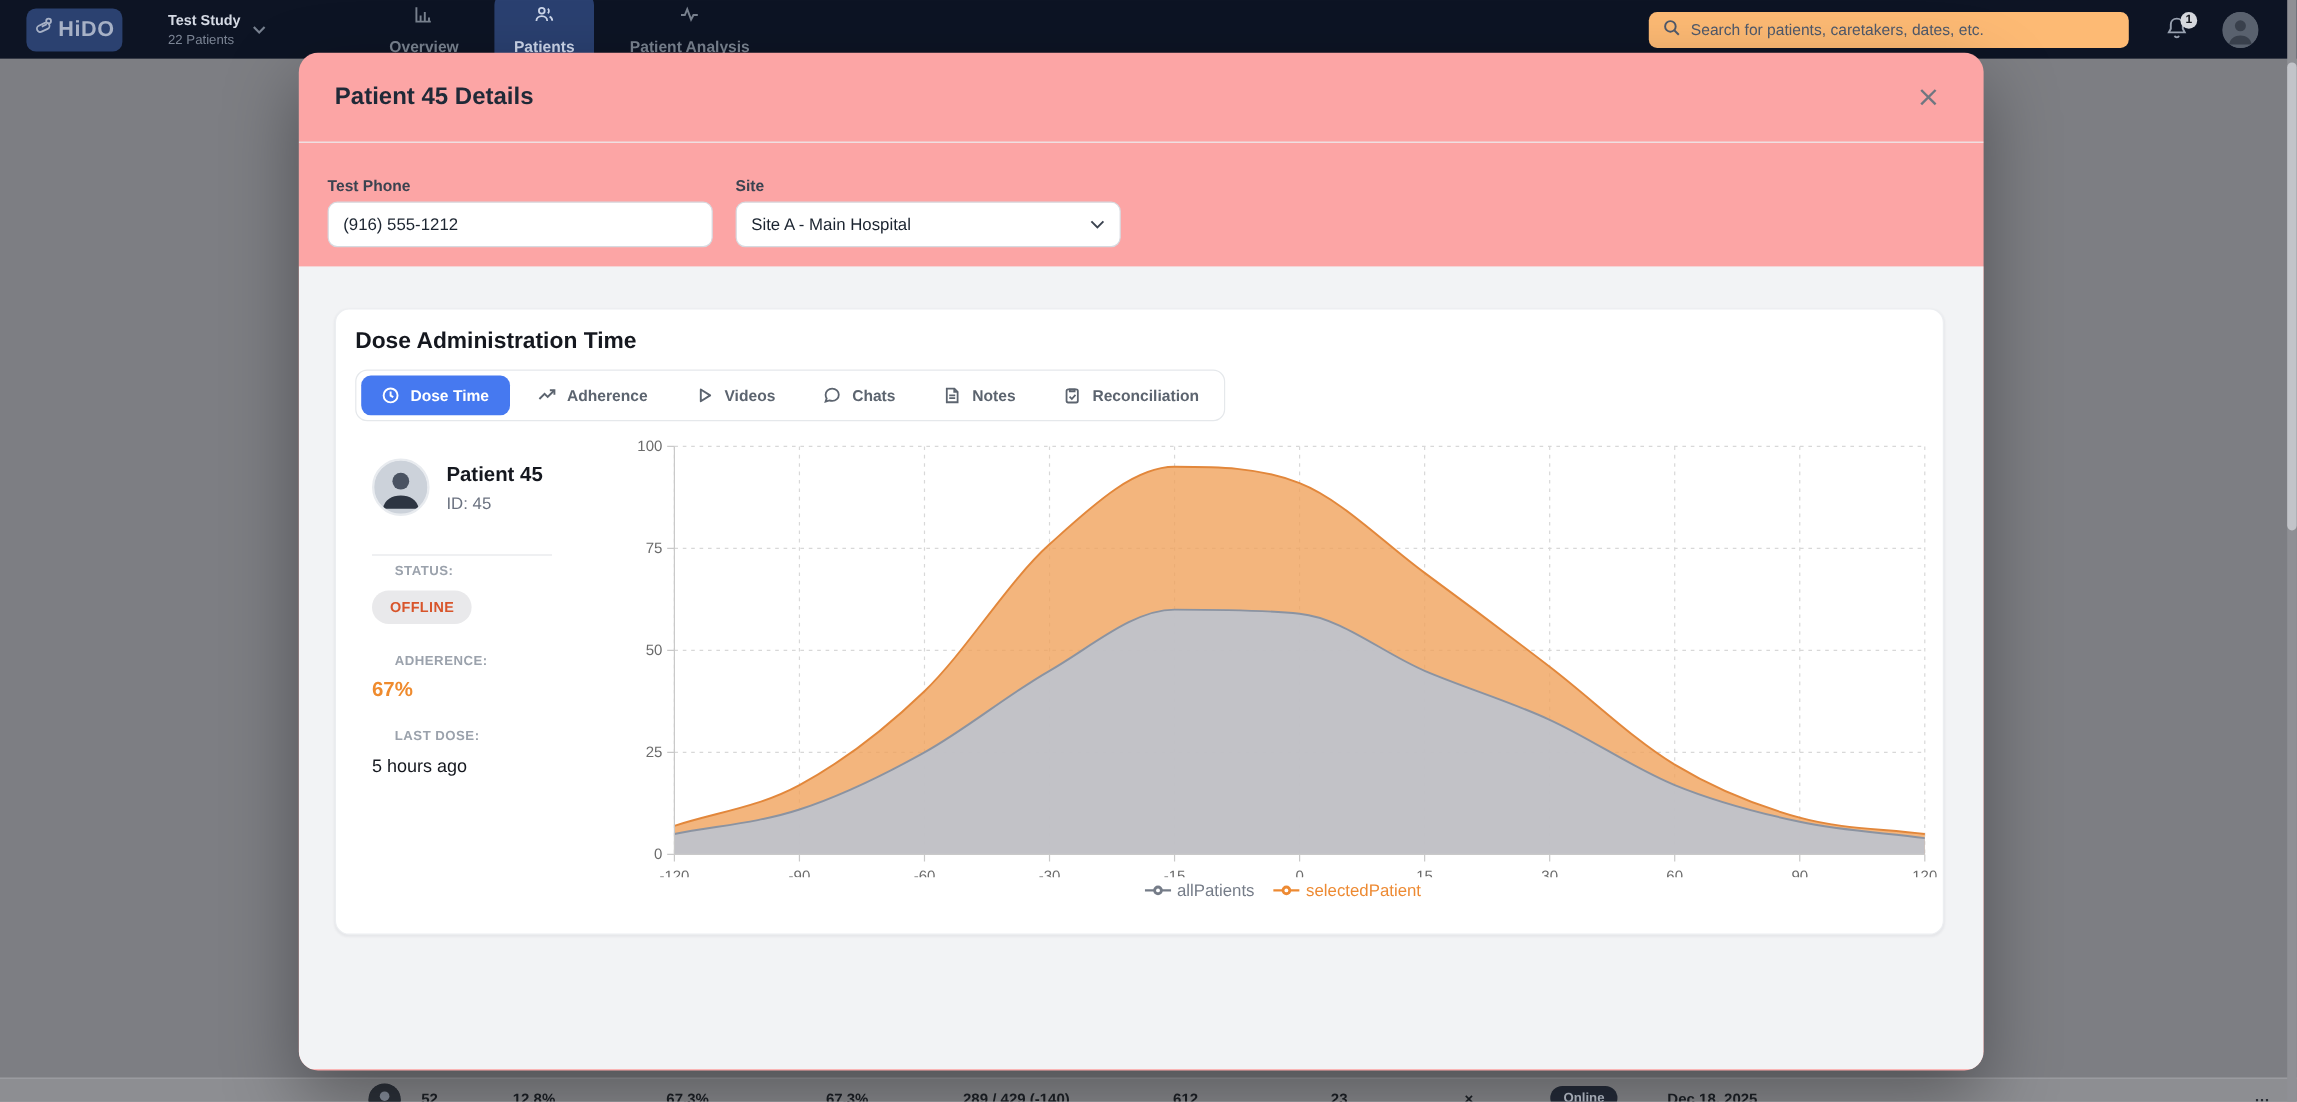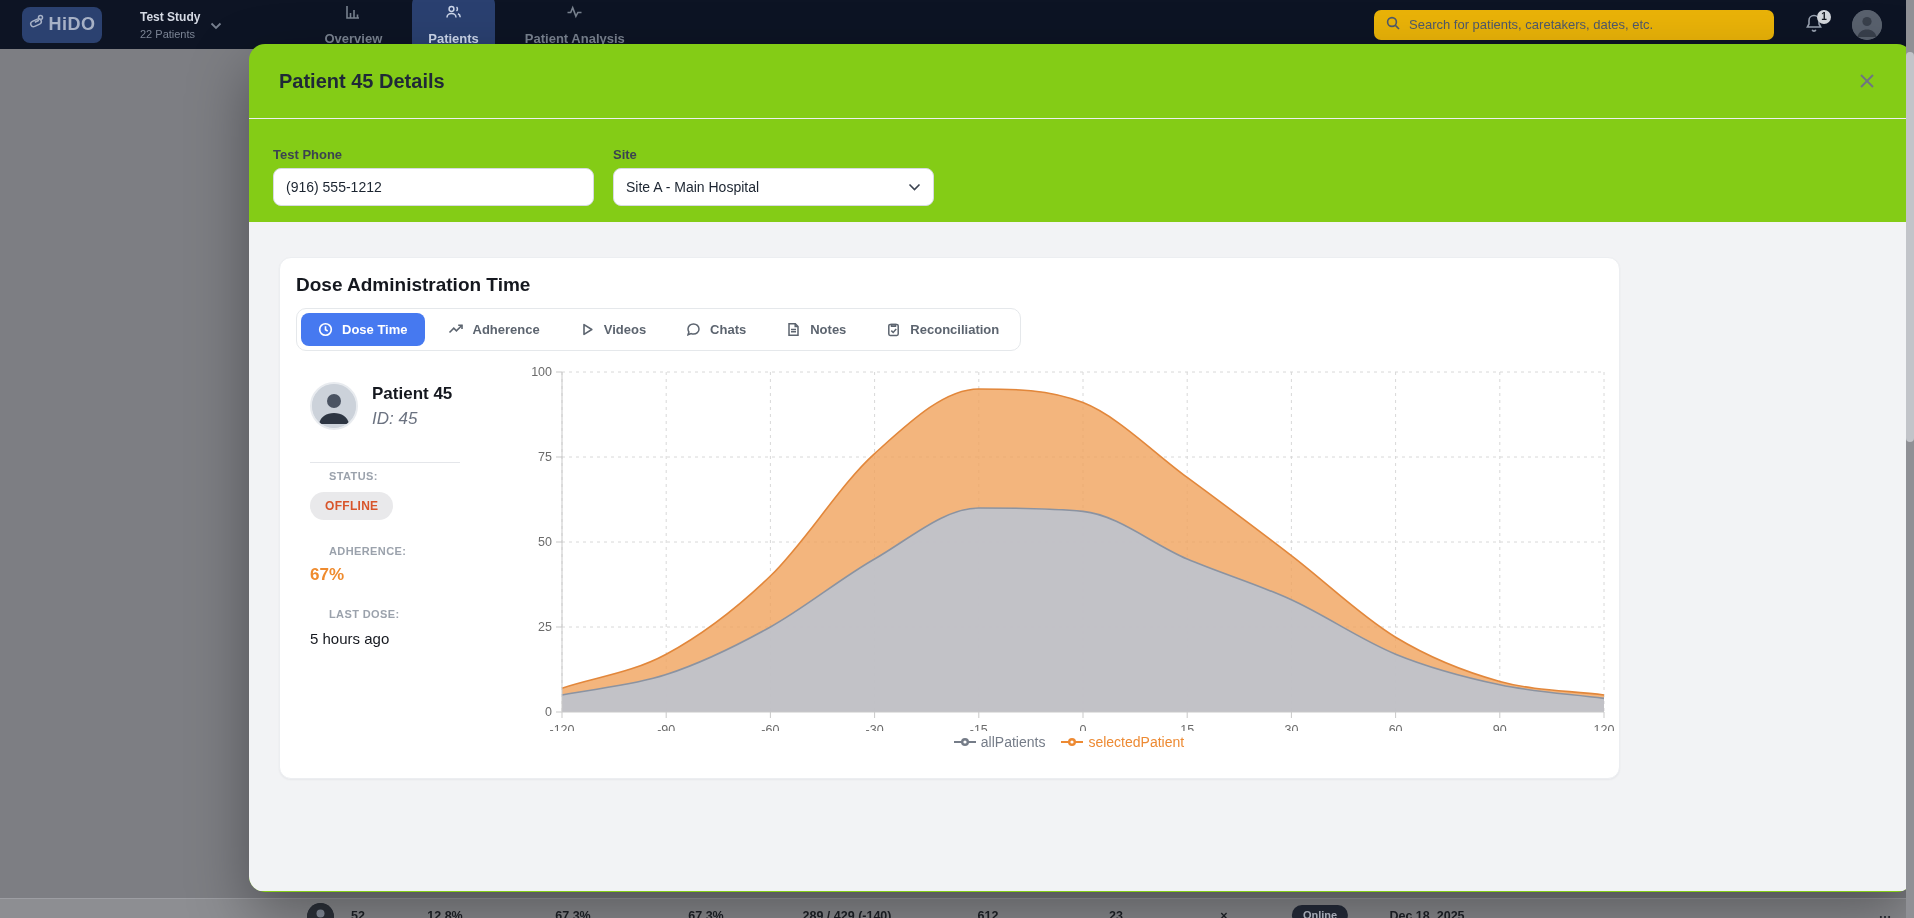--- a/index.html
+++ b/index.html
@@ -21,21 +21,21 @@
   .study{margin-left:38px;display:flex;align-items:center;gap:10px;}
   .study .name{font-size:12px;font-weight:700;color:#d5dae4;line-height:15px;}
   .study .sub{font-size:11px;color:#7b8494;margin-top:3px;}
   .navtabs{display:flex;align-items:center;gap:14px;margin-left:86px;}
   .navtab{display:flex;align-items:center;gap:8px;padding:9px 16px;border-radius:9px;
     color:#79828f;font-size:13px;font-weight:600;background:transparent;border:none;cursor:pointer;flex-direction:column;}
   .navtab.active{background:#2a4070;color:#ccd6ea;}
   .navtab svg{flex:0 0 auto;}
   .nav-right{margin-left:auto;display:flex;align-items:center;}
   .searchbox{
-    width:400px;height:30px;border-radius:7px;background:#eab308;
+    width:400px;height:30px;border-radius:7px;background:#fdba74;
     display:flex;align-items:center;gap:9px;padding:0 12px;box-sizing:border-box;
     color:#4f596b;font-size:13px;
   }
   .bell{position:relative;margin-left:30px;width:22px;height:24px;}
   .bell .badge{
     position:absolute;top:-3px;right:-5px;width:14px;height:14px;border-radius:50%;
     background:#d5d8dd;color:#15181f;font-size:10px;font-weight:700;
     display:flex;align-items:center;justify-content:center;
   }
   .nav-avatar{width:30px;height:30px;border-radius:50%;background:#59616e;margin-left:26px;margin-right:14px;
@@ -50,21 +50,21 @@
     display:flex;align-items:center;justify-content:center;overflow:hidden;}
   .row-status{
     position:absolute;left:1320px;top:6px;transform:translateX(-50%);
     background:#262d3c;color:#c6cdda;font-size:11px;font-weight:700;border-radius:11px;padding:4px 11px;
   }
   
   .scrollbar{position:absolute;right:0;top:0;width:8px;height:100%;background:#8f9095;z-index:40;}
   .scrollbar .thumb{position:absolute;top:52px;left:0;width:8px;height:390px;border-radius:4px;background:#c2c4c9;}
   
   .modal{
-    position:absolute;left:249px;top:44px;width:1664px;height:848px;background:#84cc16;border-radius:16px;
+    position:absolute;left:249px;top:44px;width:1404px;height:848px;background:#fca5a5;border-radius:16px;
     box-shadow:0 24px 60px rgba(0,0,0,.35);z-index:10;overflow:hidden;
   }
   .modal-header{height:75px;box-sizing:border-box;border-bottom:1px solid #eceef1;display:flex;align-items:center;padding:0 30px;}
   .modal-title{font-size:20px;font-weight:700;color:#1f2937;}
   .modal-close{margin-left:auto;background:none;border:none;cursor:pointer;padding:6px;line-height:0;}
   .form-row{display:flex;gap:19px;padding:28px 30px 16px 24px;box-sizing:border-box;}
   .field{width:321px;}
   .field label{display:block;font-size:13px;font-weight:700;color:#3b4350;margin-bottom:6px;}
   .field input{
     width:100%;height:38px;box-sizing:border-box;border:1px solid #d6dae0;border-radius:8px;
@@ -89,21 +89,21 @@
     display:flex;align-items:center;gap:9px;padding:9px 17px;border-radius:8px;border:none;background:transparent;
     font-size:13px;font-weight:700;color:#5c646f;cursor:pointer;font-family:"Liberation Sans",sans-serif;
   }
   .tab.active{background:#4679f0;color:#ffffff;}
   
   .info{position:absolute;left:30px;top:116px;width:212px;}
   .info-head{position:absolute;left:0;top:8px;display:flex;gap:14px;align-items:center;}
   .p-avatar{width:44px;height:44px;border-radius:50%;background:#ccd2da;border:2px solid #e8ebef;
     display:flex;align-items:center;justify-content:center;overflow:hidden;}
   .p-name{font-size:17px;font-weight:700;color:#15181f;}
-  .p-id{font-size:17px;color:#6b7280;margin-top:5px;font-style:italic;}
+  .p-id{font-size:14px;color:#6b7280;margin-top:5px;}
   .divider{position:absolute;left:0;top:88px;width:150px;height:1px;background:#e4e6ea;}
   .mini-label{font-size:11px;font-weight:700;letter-spacing:.4px;color:#9ba2ac;position:absolute;left:0;margin-left:19px;}
   .status-badge{
     position:absolute;left:0;top:118px;background:#e9e9eb;border-radius:15px;padding:7px 15px;
     font-size:12px;font-weight:700;color:#d8552b;letter-spacing:.3px;
   }
   .adherence-val{position:absolute;left:0;top:191px;font-size:17px;font-weight:800;color:#ef8b2e;}
   .lastdose-val{position:absolute;left:0;top:256px;font-size:15px;color:#15181f;}
   
   .chart-wrap{position:absolute;left:244px;top:98px;width:1090px;height:400px;}

